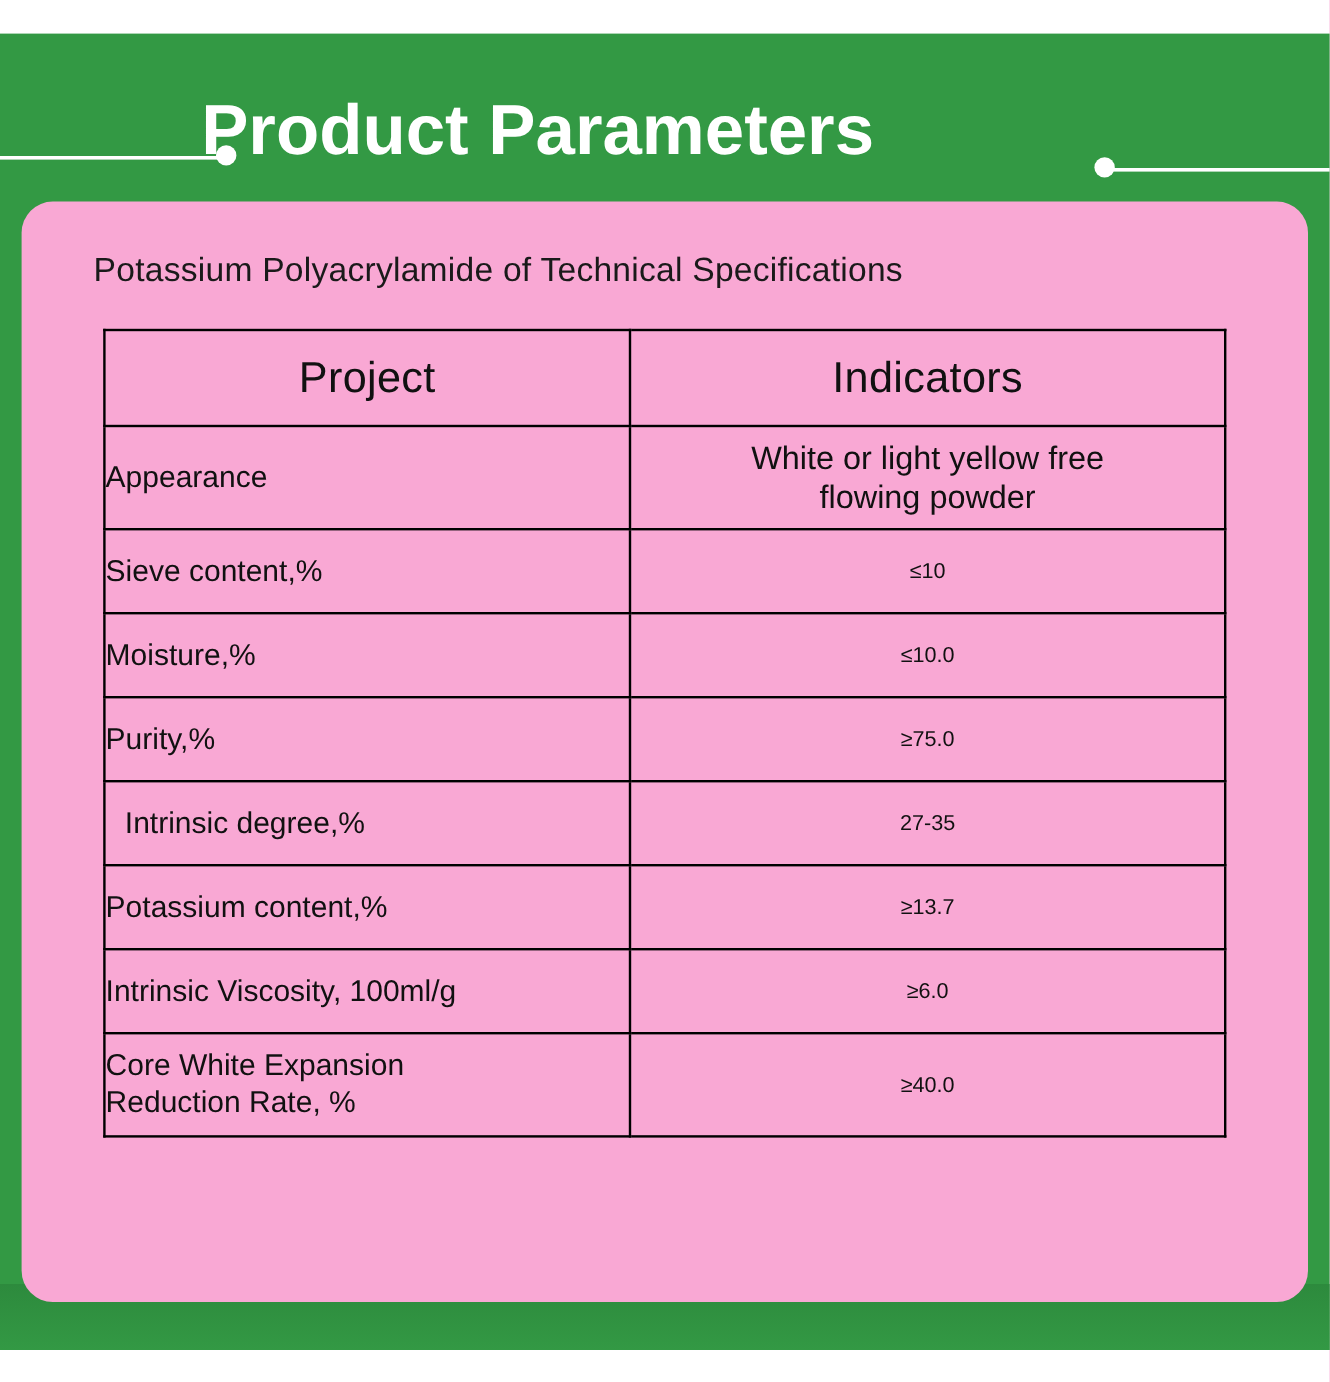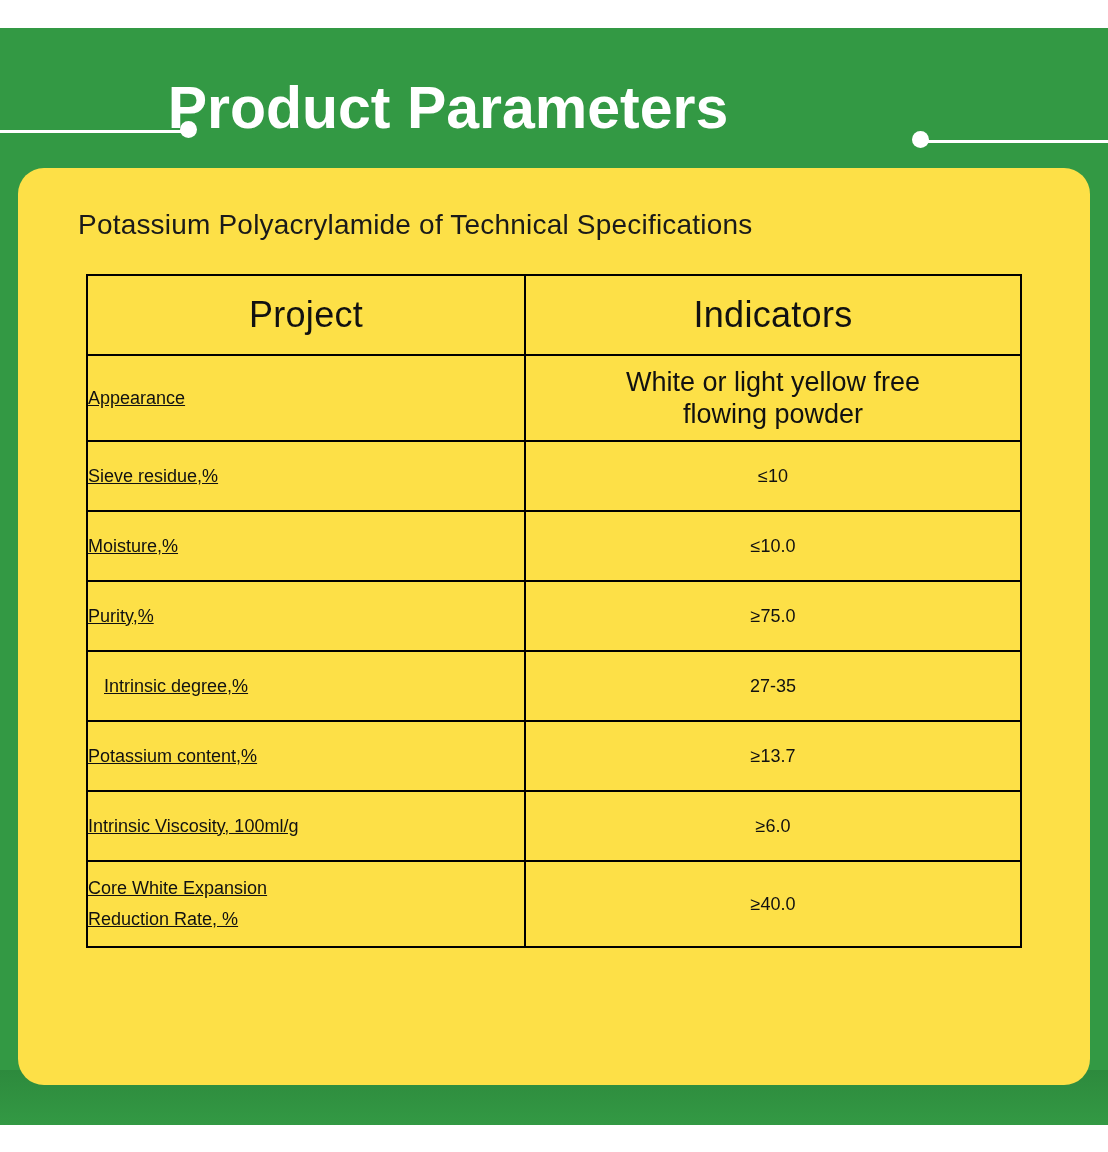--- a/index.html
+++ b/index.html
@@ -76,21 +76,21 @@
   .dot-left  { left: 180px; top: 93px; }
   .dot-right { left: 912px; top: 103px; }
 
   
   .card {
     position: absolute;
     left: 18px;
     top: 168px;
     width: 1072px;
     height: 917px;
-    background: #fde047;
+    background: #f9a8d4;
     border-radius: 26px;
   }
 
   .spec-title {
     position: absolute;
     left: 60px;
     top: 41px;
     font-size: 28px;
     color: #1a1a1a;
     font-weight: normal;
@@ -118,25 +118,24 @@
   .col-indicator { width: 496px; }
 
   .spec-table th {
     height: 78px;
     font-size: 36px;
     text-align: center;
     letter-spacing: 0.3px;
   }
 
   .cell-project {
-    font-size: 18px;
+    font-size: 25px;
     text-align: left;
     padding-left: 12px;
     line-height: 31px;
-    text-decoration: underline;
   }
   .cell-project.indent { padding-left: 16px; }
   .cell-indicator {
     font-size: 18px;
     text-align: center;
     line-height: 31px;
   }
   .cell-indicator.twoline { font-size: 27px; line-height: 32px; margin-top: 16px; }
 
   .row-normal td { height: 68px; }
@@ -179,21 +178,21 @@
       </thead>
       <tbody>
 
         <tr class="row-tall">
           <td class="cell-project">Appearance</td>
           <td class="cell-indicator twoline pre">White or light yellow free
 flowing powder</td>
         </tr>
 
         <tr class="row-normal">
-          <td class="cell-project">Sieve residue,%</td>
+          <td class="cell-project">Sieve content,%</td>
           <td class="cell-indicator">≤10</td>
         </tr>
 
         <tr class="row-normal">
           <td class="cell-project">Moisture,%</td>
           <td class="cell-indicator">≤10.0</td>
         </tr>
 
         <tr class="row-normal">
           <td class="cell-project">Purity,%</td>

